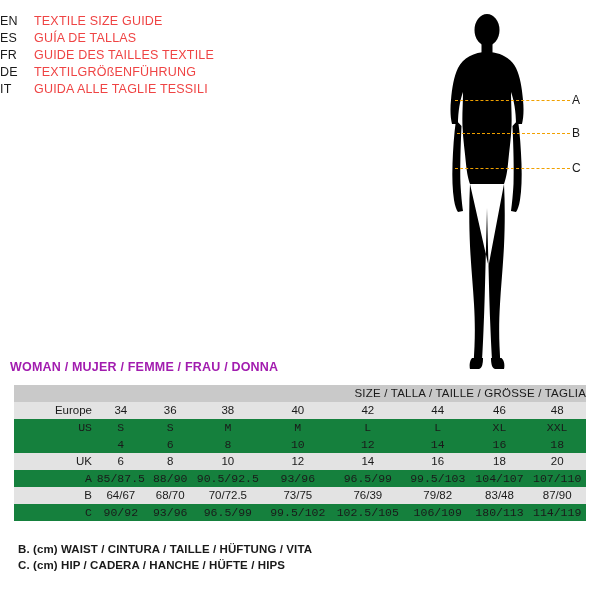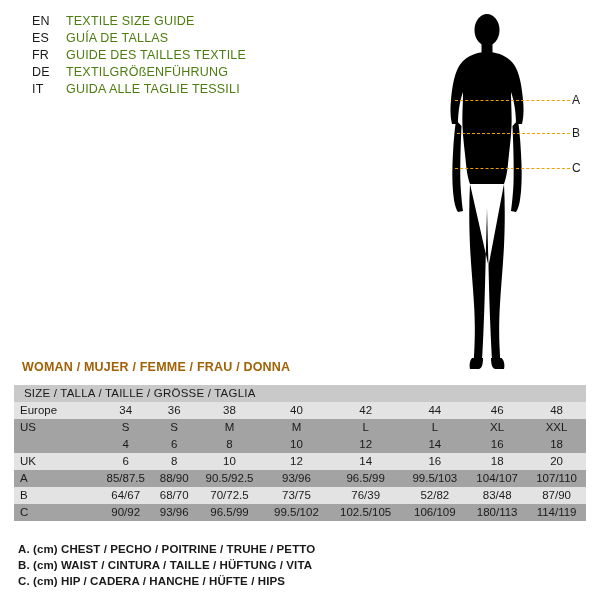--- a/index.html
+++ b/index.html
@@ -16,38 +16,38 @@
   }
   .page {
     position: relative;
     width: 600px;
     height: 600px;
   }
 
   
   .lang-block {
     position: absolute;
-    left: 32px;
+    left: 0;
     top: 14px;
     width: 330px;
   }
   .lang-row {
     display: flex;
     align-items: baseline;
     height: 17px;
     font-size: 12.5px;
     letter-spacing: 0.2px;
   }
   .lang-code {
     width: 34px;
     flex: 0 0 34px;
     color: #1a1a1a;
   }
   .lang-text {
-    color: #4d7c0f;
+    color: #ef4444;
     white-space: nowrap;
   }
 
   
   .figure-wrap {
     position: absolute;
     left: 400px;
     top: 8px;
     width: 190px;
     height: 368px;
@@ -65,26 +65,26 @@
   .measure-label {
     position: absolute;
     font-size: 12px;
     color: #1a1a1a;
     font-family: "Liberation Sans", sans-serif;
   }
 
   
   .woman-head {
     position: absolute;
-    left: 22px;
+    left: 10px;
     top: 360px;
     font-size: 12.5px;
     font-weight: bold;
     letter-spacing: 0.2px;
-    color: #a16207;
+    color: #a21caf;
   }
 
   
   .size-table {
     position: absolute;
     left: 14px;
     top: 385px;
     width: 572px;
     border-collapse: collapse;
     font-size: 11.5px;
@@ -92,34 +92,35 @@
   .size-table td, .size-table th {
     padding: 0;
     height: 17px;
     line-height: 17px;
     font-weight: normal;
     text-align: center;
     color: #1a1a1a;
   }
   .size-table tr.head-row td {
     background: #c9c9c9;
-    text-align: left;
+    text-align: right;
     padding-left: 10px;
     font-size: 11.5px;
     letter-spacing: 0.2px;
   }
   .size-table tr.shade td {
     background: #e3e3e3;
   }
   .size-table tr.plain td {
-    background: #a3a3a3;
+    background: #15803d;
+    font-family: Liberation Mono, monospace;
   }
   .size-table td.rowlabel {
-    text-align: left;
-    padding-left: 6px;
+    text-align: right;
+    padding-left: 0;
     width: 78px;
   }
 
   
   .notes {
     position: absolute;
     left: 18px;
     top: 541px;
     font-size: 11.5px;
     line-height: 16px;
@@ -305,38 +306,37 @@
         <td>107/110</td>
       </tr>
 
       <tr class="shade">
         <td class="rowlabel">B</td>
         <td>64/67</td>
         <td>68/70</td>
         <td>70/72.5</td>
         <td>73/75</td>
         <td>76/39</td>
-        <td>52/82</td>
+        <td>79/82</td>
         <td>83/48</td>
         <td>87/90</td>
       </tr>
 
       <tr class="plain">
         <td class="rowlabel">C</td>
         <td>90/92</td>
         <td>93/96</td>
         <td>96.5/99</td>
         <td>99.5/102</td>
         <td>102.5/105</td>
         <td>106/109</td>
         <td>180/113</td>
         <td>114/119</td>
       </tr>
     </tbody>
   </table>
 
   <div class="notes">
-    <div>A. (cm) CHEST / PECHO / POITRINE / TRUHE / PETTO</div>
     <div>B. (cm) WAIST / CINTURA / TAILLE / HÜFTUNG / VITA</div>
     <div>C. (cm) HIP / CADERA / HANCHE / HÜFTE / HIPS</div>
   </div>
 
 </div>
 
 </body></html>

